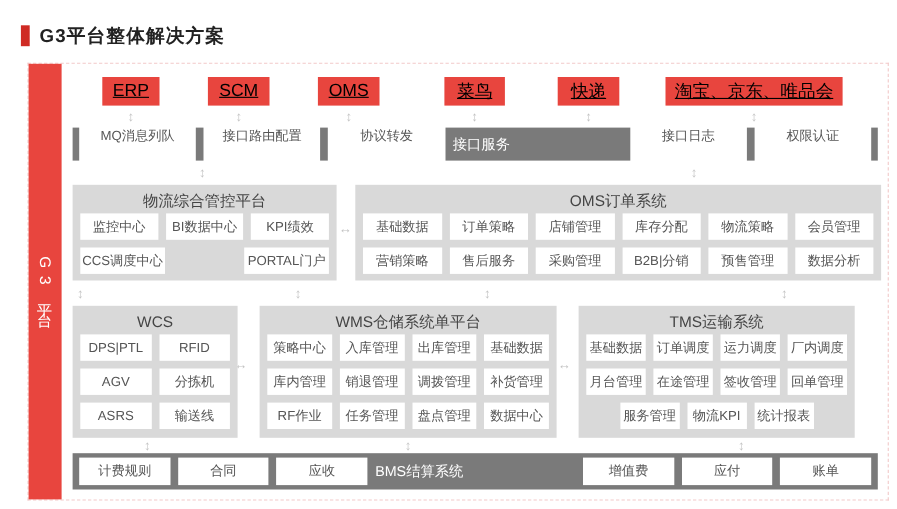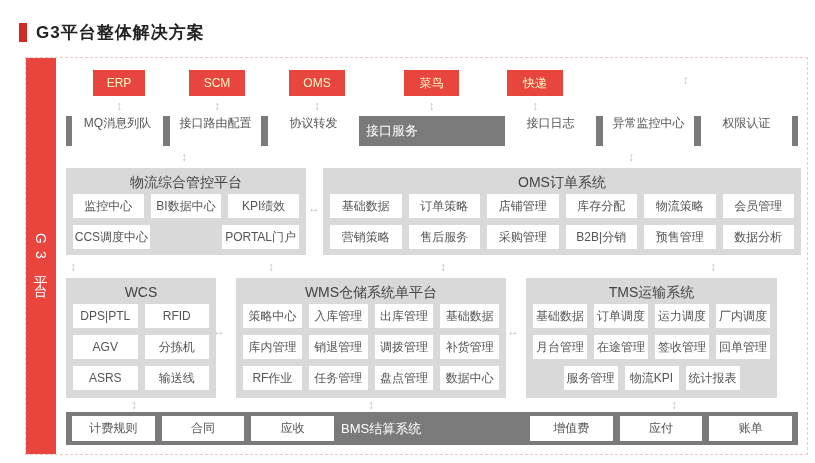--- a/index.html
+++ b/index.html
@@ -22,22 +22,22 @@
 
   
   .sys-row { position:absolute; left:0; top:12px; width:100%; height:46px; }
   .sys-col { position:absolute; display:flex; flex-direction:column; align-items:center; }
   .sys-col:nth-of-type(1){ left:37px;  width:52px; }
   .sys-col:nth-of-type(2){ left:133px; width:56px; }
   .sys-col:nth-of-type(3){ left:233px; width:56px; }
   .sys-col:nth-of-type(4){ left:348px; width:55px; }
   .sys-col:nth-of-type(5){ left:451px; width:56px; }
   .sys-col:nth-of-type(6){ left:549px; width:161px; }
-  .sys-btn { width:100%; height:26px; background:#e8453e; color:#fef9c3; font-size:12px;
-             display:flex; align-items:center; justify-content:center; }
+  .sys-btn { width:100%; height:26px; background:#e8453e; color:#000000; font-size:16px;
+             display:flex; align-items:center; justify-content:center;text-decoration:underline; }
 
   
   .dark-bar { position:absolute; left:10px; width:732px; background:#7a7a7a;
               display:flex; align-items:center; gap:7px; padding:0 6px; }
   .if-bar  { top:58px;  height:30px; }
   .bms-bar { top:354px; height:33px; }
   .bar-box { flex:1; background:#fff; color:#555; font-size:12px; height:38px;
              line-height:22px; text-align:center; white-space:nowrap; }
   .bms-bar .bar-box { height:25px; line-height:25px; }
   .bar-label { color:#fff; font-size:13px; white-space:nowrap; }
@@ -97,31 +97,31 @@
       </div>
       <div class="sys-col">
         <div class="sys-btn">菜鸟</div>
         <span class="arr">↕</span>
       </div>
       <div class="sys-col">
         <div class="sys-btn">快递</div>
         <span class="arr">↕</span>
       </div>
       <div class="sys-col">
+        <div class="sys-btn">淘宝、京东、唯品会</div>
         <span class="arr">↕</span>
       </div>
     </div>
 
     <div class="dark-bar if-bar">
       <div class="bar-box">MQ消息列队</div>
       <div class="bar-box">接口路由配置</div>
       <div class="bar-box">协议转发</div>
       <div class="bar-label">接口服务</div>
       <div class="bar-box">接口日志</div>
-      <div class="bar-box">异常监控中心</div>
       <div class="bar-box">权限认证</div>
     </div>
 
     <span class="arr flow" style="left:121px;top:92px;">↕</span>
     <span class="arr flow" style="left:568px;top:92px;">↕</span>
     <span class="arr flow" style="left:251px;top:143px;">↔</span>
     <span class="arr flow" style="left:10px;top:202px;">↕</span>
     <span class="arr flow" style="left:208px;top:202px;">↕</span>
     <span class="arr flow" style="left:380px;top:202px;">↕</span>
     <span class="arr flow" style="left:650px;top:202px;">↕</span>

